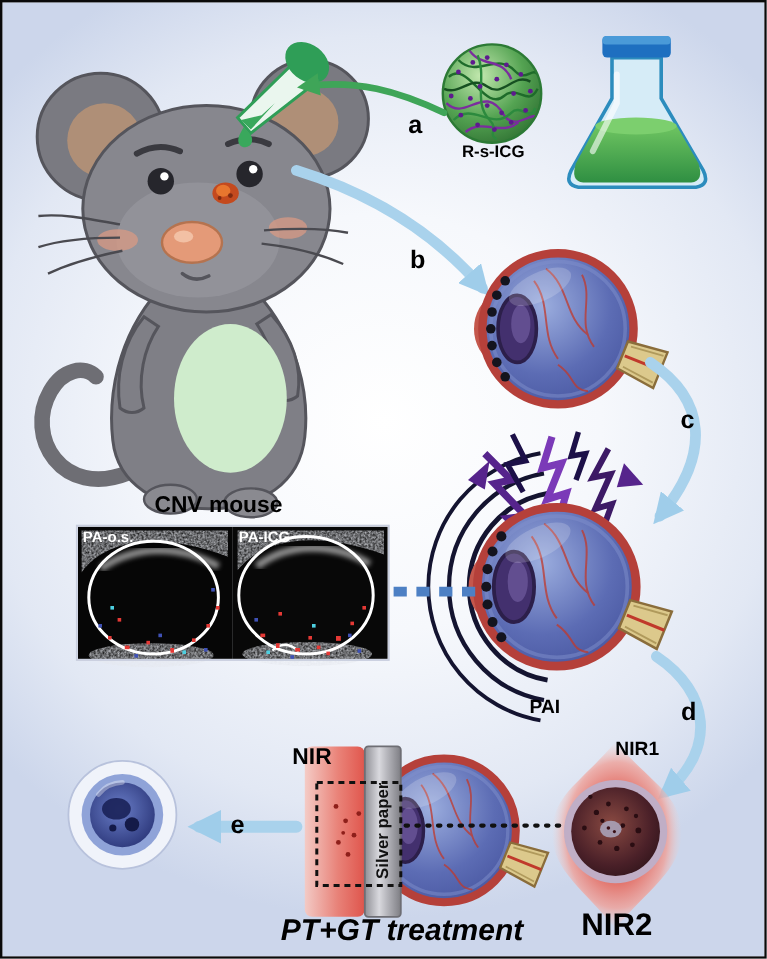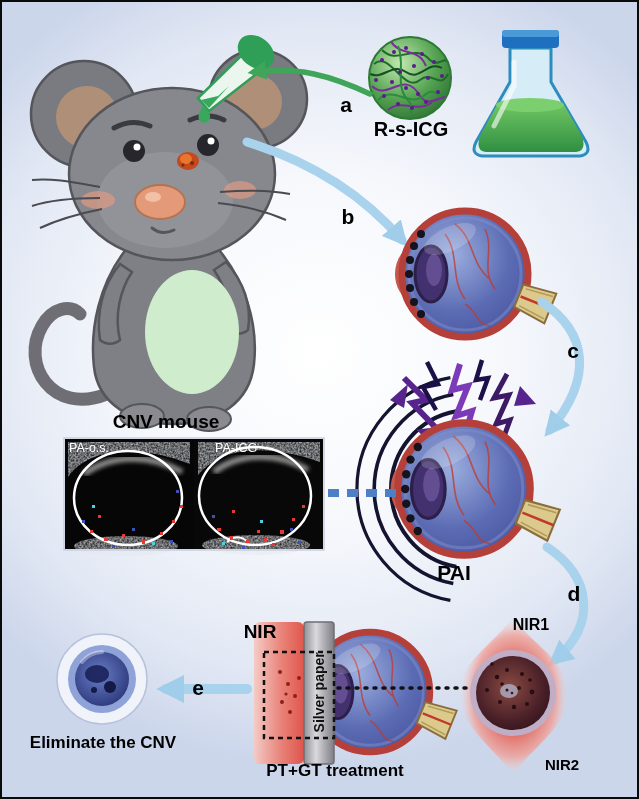--- a/index.html
+++ b/index.html
@@ -17,21 +17,21 @@
   .label{
     position:absolute;
     transform:translateX(-50%);
     font-weight:700;
     color:#000;
     white-space:nowrap;
     line-height:1.05;
   }
   .panel-label{
     position:absolute;
-    font-weight:400;
+    font-weight:700;
     color:#ffffff;
     font-size:12.5px;
     white-space:nowrap;
     line-height:1.05;
   }
   .rotated{
     position:absolute;
     left:257px;top:683px;width:120px;
     text-align:center;
     transform:rotate(-90deg);
@@ -354,30 +354,29 @@
   <circle cx="100" cy="677" r="45" fill="#f0f3fa" stroke="#b8c2dc" stroke-width="1.5"></circle>
   <circle cx="100" cy="677" r="34" fill="#8fa3d8"></circle>
   <circle cx="100" cy="677" r="27" fill="url(#elimGrad)"></circle>
   <ellipse cx="95" cy="672" rx="12" ry="9" fill="#1a2158" opacity="0.9"></ellipse>
   <circle cx="108" cy="685" r="6" fill="#141a48"></circle>
   <circle cx="92" cy="688" r="3" fill="#141a48"></circle>
   <path d="M80,660 A27,27 0 0 1 100,650" stroke="#ffffff" stroke-width="4" fill="none" opacity="0.35" stroke-linecap="round"></path>
 </g>
 </svg>
 
-<div class="label" style="left:409px;top:117px;font-size:20px;">R-s-ICG</div>
+<div class="label" style="left:409px;top:117px;font-size:14px;">R-s-ICG</div>
 <div class="label" style="left:344px;top:92px;font-size:21px;">a</div>
 <div class="label" style="left:346px;top:204px;font-size:21px;">b</div>
 <div class="label" style="left:571px;top:338px;font-size:21px;">c</div>
 <div class="label" style="left:572px;top:581px;font-size:21px;">d</div>
 <div class="label" style="left:196px;top:675px;font-size:21px;">e</div>
-<div class="label" style="left:164px;top:410px;font-size:19px;">CNV mouse</div>
+<div class="label" style="left:180px;top:410px;font-size:19px;">CNV mouse</div>
 <div class="panel-label" style="left:67px;top:440px;">PA-o.s.</div>
-<div class="panel-label" style="left:197px;top:440px;padding-left:16px;">PA-ICG</div>
-<div class="label" style="left:452px;top:560px;font-size:21px;">PAI</div>
+<div class="panel-label" style="left:197px;top:440px;">PA-ICG</div>
+<div class="label" style="left:452px;top:580px;font-size:16px;">PAI</div>
 <div class="label" style="left:529px;top:615px;font-size:16px;">NIR1</div>
-<div class="label" style="left:560px;top:755px;font-size:15px;">NIR2</div>
+<div class="label" style="left:512px;top:755px;font-size:26px;">NIR2</div>
 <div class="label" style="left:258px;top:620px;font-size:19px;">NIR</div>
 <div class="rotated">Silver paper</div>
-<div class="label" style="left:333px;top:760px;font-size:17px;">PT+GT treatment</div>
-<div class="label" style="left:101px;top:732px;font-size:17px;">Eliminate the CNV</div>
+<div class="label" style="left:333px;top:760px;font-size:25px;font-style:italic;">PT+GT treatment</div>
 
 </div>
 
 </body></html>

